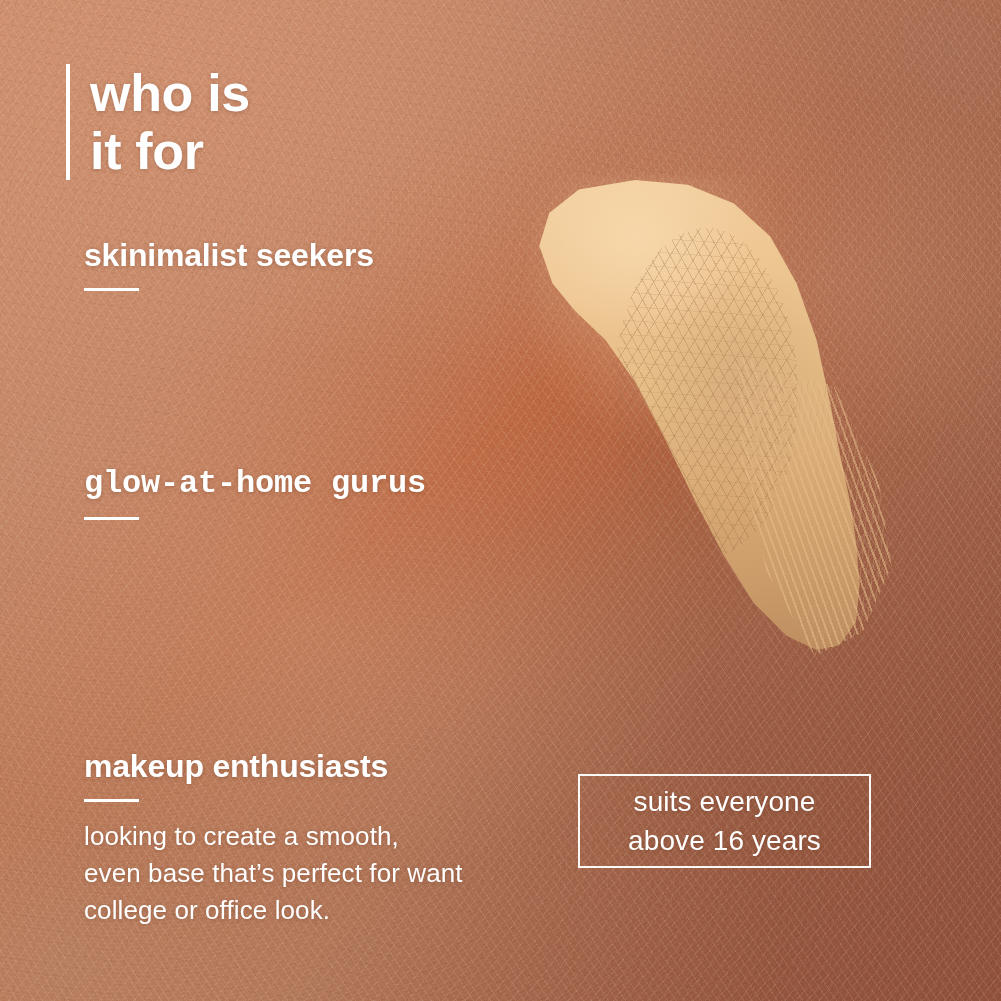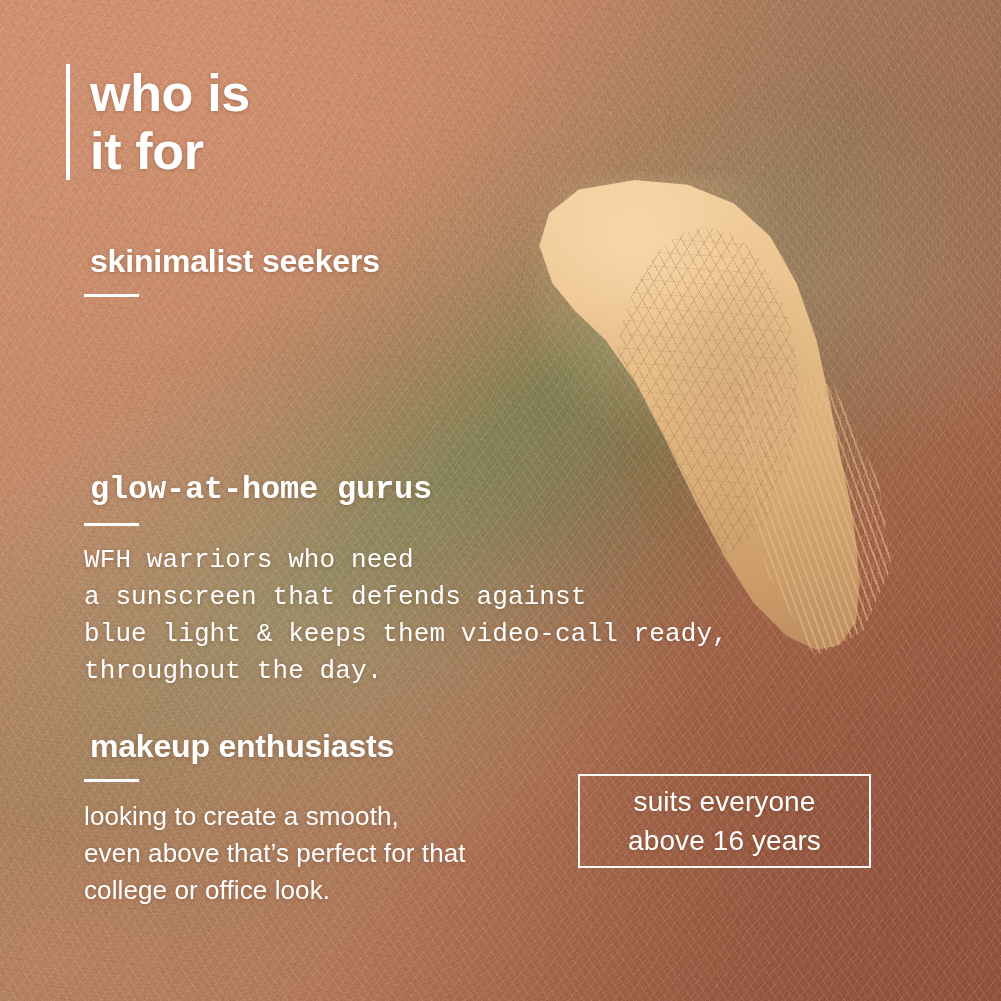--- a/index.html
+++ b/index.html
@@ -7,21 +7,21 @@
     margin: 0;
     padding: 0;
     background: #000;
   }
   #poster {
     position: relative;
     width: 1001px;
     height: 1001px;
     overflow: hidden;
     font-family: "Liberation Sans", sans-serif;
-    background-color: #15803d;
+    background-color: #c2410c;
   }
 
   
   .skin-base {
     position: absolute;
     inset: 0;
     background:
       radial-gradient(120% 95% at 18% 8%,  rgba(204,141,108,0.95) 0%, rgba(204,141,108,0) 55%),
       radial-gradient(110% 90% at 95% 5%,  rgba(168,113,89,0.90) 0%,  rgba(168,113,89,0) 50%),
       radial-gradient(130% 110% at 6% 96%, rgba(183,127,96,0.95) 0%,  rgba(183,127,96,0) 55%),
@@ -158,21 +158,21 @@
 
   .section {
     position: absolute;
     left: 84px;
   }
   .section-heading {
     font-size: 32px;
     font-weight: bold;
     line-height: 38px;
     letter-spacing: -0.2px;
-    margin: 6px;
+    margin: 0;
     text-shadow: 0 1px 4px rgba(90,44,24,0.30);
   }
   .section-divider {
     width: 55px;
     height: 3px;
     background: #ffffff;
     margin: 14px 0 16px 0;
   }
   .section-body {
     font-size: 26px;
@@ -231,31 +231,27 @@
     </div>
 
     <div class="section" style="top:236px;">
       <h2 class="section-heading">skinimalist seekers</h2>
       <div class="section-divider"></div>
     </div>
 
     <div class="section" style="top:465px;font-family:Liberation Mono, monospace;">
       <h2 class="section-heading">glow-at-home gurus</h2>
       <div class="section-divider"></div>
-      <div class="section-body">WFH warriors who need
-a sunscreen that defends against
-blue light &amp; keeps them video-call ready,
-throughout the day.</div>
-    </div>
-
-    <div class="section" style="top:721px;">
+    </div>
+
+    <div class="section" style="top:747px;">
       <h2 class="section-heading">makeup enthusiasts</h2>
       <div class="section-divider"></div>
       <div class="section-body">looking to create a smooth,
-even above that’s perfect for that
+even base that’s perfect for want
 college or office look.</div>
     </div>
 
     <div class="note-box">
       <div class="note-box-text">suits everyone
 above 16 years</div>
     </div>
 
   </div>
 </div>

